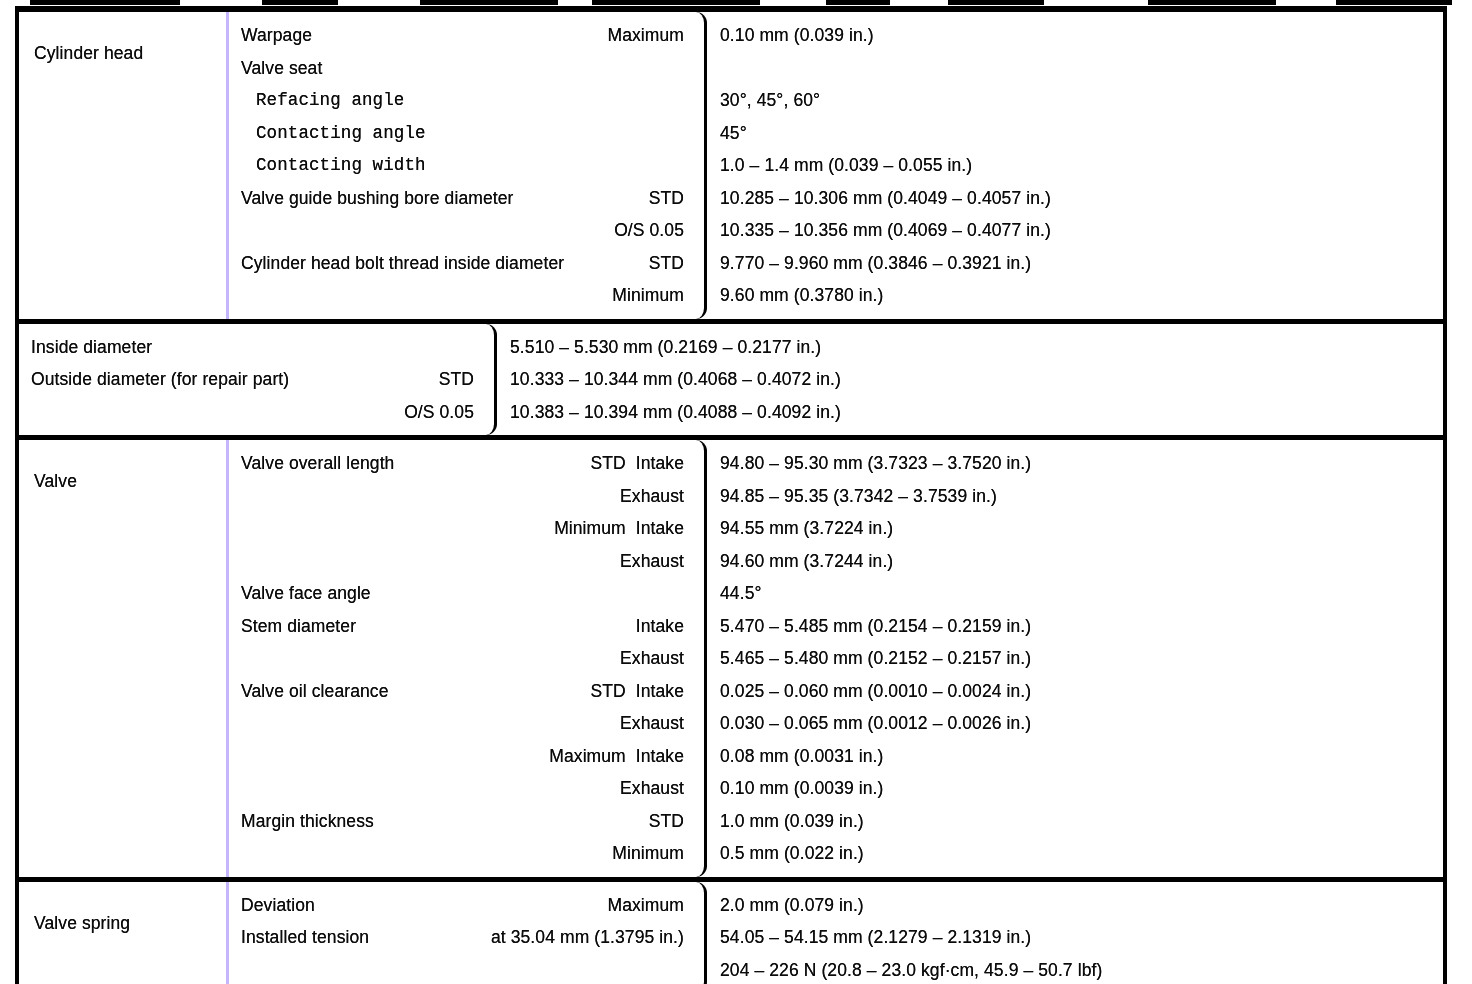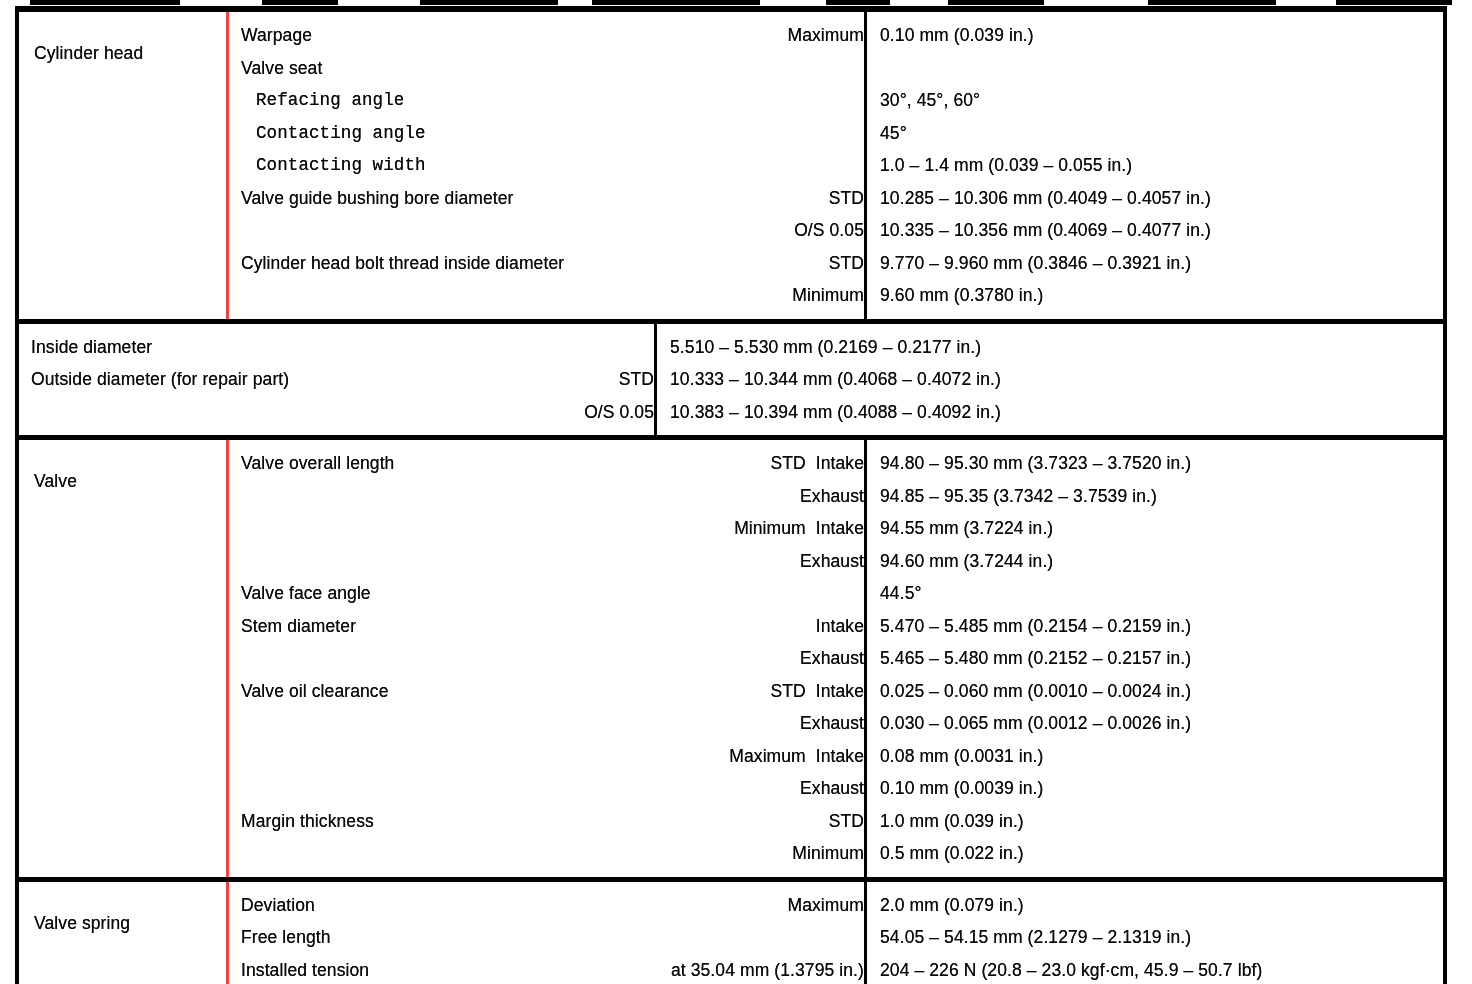--- a/index.html
+++ b/index.html
@@ -26,28 +26,29 @@
     border-left:4px solid #000;
     border-right:4px solid #000;
     border-top:6px solid #000;
     box-sizing:border-box;
     background:#fff;
   }
   .sec{display:flex;border-bottom:5px solid #000;}
   .cell{box-sizing:border-box;}
   .c-comp{
     width:210px;flex:none;
-    border-right:3px solid #ef4444;
+    border-right:3px solid #c4b5fd;
     padding:7px 6px 7px 15px;
     white-space:pre-line;
   }
   .c-mid{
-    width:638px;flex:none;
+    width:478px;flex:none;
     border-right:3px solid #000;
-    padding:7px 0 7px 12px;
+    padding:7px 20px 7px 12px;
+    border-radius:11px;
   }
   .c-val{flex:1;padding:7px 8px 7px 13px;}
   .ln{height:32.5px;line-height:32.5px;display:flex;justify-content:space-between;}
   .ln.indent{padding-left:15px;font-family:Liberation Mono, monospace;}
   .vln{height:32.5px;line-height:32.5px;white-space:pre;}
   .comp-label,.item,.cond,.vln{
     font-size:17.5px;
     letter-spacing:0.1px;
     text-shadow:0 0 0.6px rgba(0,0,0,0.85);
   }
@@ -226,24 +227,20 @@
     <section class="sec">
       <div class="cell c-comp">
         <span class="comp-label">Valve spring</span>
       </div>
       <div class="cell c-mid">
         <div class="ln">
             <span class="item">Deviation</span>
             <span class="cond">Maximum</span>
           </div>
         <div class="ln">
-            <span class="item">Free length</span>
-            <span class="cond"></span>
-          </div>
-        <div class="ln">
             <span class="item">Installed tension</span>
             <span class="cond">at 35.04 mm (1.3795 in.)</span>
           </div>
       </div>
       <div class="cell c-val">
         <div class="vln">2.0 mm (0.079 in.)</div>
         <div class="vln">54.05 – 54.15 mm (2.1279 – 2.1319 in.)</div>
         <div class="vln">204 – 226 N (20.8 – 23.0 kgf·cm, 45.9 – 50.7 lbf)</div>
       </div>
     </section>

